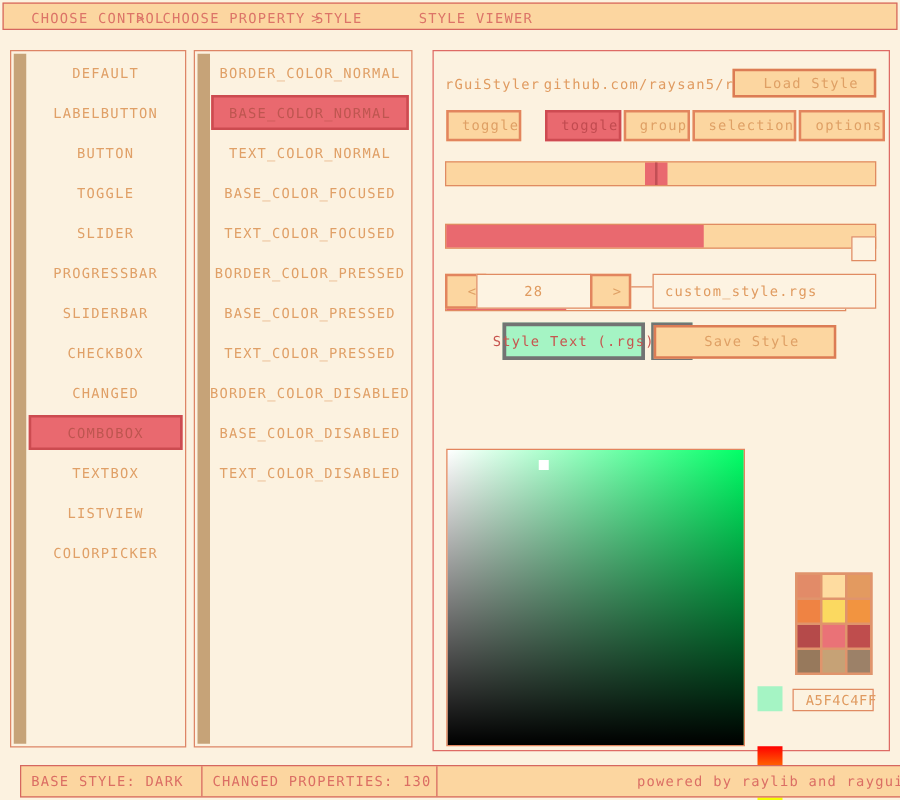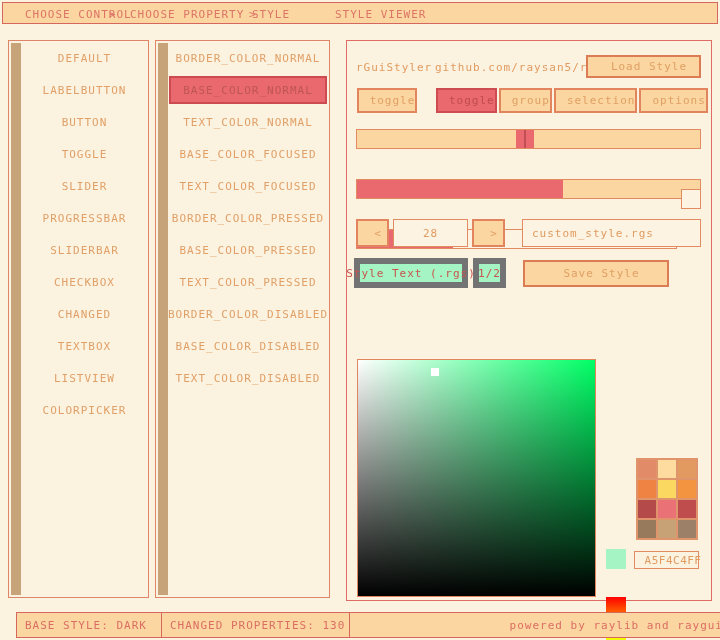--- a/index.html
+++ b/index.html
@@ -52,22 +52,22 @@
   .slider-handle{position:absolute;top:0;bottom:0;width:18px;background:var(--red);
     transform:translateX(-50%);}
   .slider-handle::after{content:"";position:absolute;left:8px;top:0;bottom:0;width:2px;background:#C24F55;}
   .fill{position:absolute;left:0;top:0;bottom:0;background:var(--red);}
   .progress{background:#FDF3E2;border:1px solid var(--ctl-border);position:relative;}
   .checkbox{background:#FDF3E2;border:1px solid var(--ctl-border);cursor:pointer;}
   .valuebox,.textbox{background:#FDF3E2;border:1px solid var(--ctl-border);
     color:var(--txt-orange2);display:flex;align-items:center;}
   .valuebox{justify-content:center;}
   .textbox{padding-left:9px;}
-  .mintbtn{background:var(--mint);border:6px solid #737373;color:#C7554F;
-    display:flex;align-items:center;justify-content:center;cursor:pointer;white-space:nowrap;}
+  .mintbtn{background:var(--mint);border:3px solid #737373;color:#C7554F;
+    display:flex;align-items:center;justify-content:center;cursor:pointer;white-space:nowrap;margin-left:48px;}
   
   .picker{border:1px solid #E2855E;cursor:crosshair;
     background:linear-gradient(to bottom, rgba(0,0,0,0), #000),
                linear-gradient(to right, #fff, #00FF66);position:relative;}
   .picker-cursor{position:absolute;width:8px;height:8px;background:#fff;}
   .huebar{position:relative;cursor:pointer;
     background:linear-gradient(to bottom,#f00 0%,#ff0 17%,#0f0 33%,#0ff 50%,#00f 67%,#f0f 83%,#f00 100%);}
   .palette{display:grid;grid-template-columns:repeat(3,18px);grid-auto-rows:18px;gap:2px;
     border:2px solid #E0946C;background:#E0946C;width:62px;}
   .palette .sw{width:18px;height:18px;cursor:pointer;}
@@ -126,20 +126,23 @@
       </div>
 
       <div class="list-item">
         <span>CHECKBOX</span>
       </div>
 
       <div class="list-item">
         <span>CHANGED</span>
       </div>
 
+      <div class="list-item selected">
+        <span>COMBOBOX</span>
+      </div>
 
       <div class="list-item">
         <span>TEXTBOX</span>
       </div>
 
       <div class="list-item">
         <span>LISTVIEW</span>
       </div>
 
       <div class="list-item">
@@ -233,21 +236,21 @@
     <div class="abs track" style="left:9px;top:118px;width:345px;height:20px">
       <div class="fill" style="width: 60%;"></div>
     </div>
 
     <div class="abs progress" style="left:9px;top:148px;width:321px;height:20px">
       <div class="fill" style="width: 30%;"></div>
     </div>
     <div class="abs checkbox" style="left:334px;top:148px;width:20px;height:20px"></div>
 
     <div class="abs btn" style="left:9px;top:178px;width:33px;height:28px">&lt;</div>
-    <div class="abs valuebox" style="left:46px;top:178px;width:75px;height:28px">28</div>
+    <div class="abs valuebox" style="left:34px;top:178px;width:92px;height:28px">28</div>
     <div class="abs btn" style="left:125px;top:178px;width:33px;height:28px">&gt;</div>
     <div class="abs textbox" style="left:175px;top:178px;width:179px;height:28px">custom_style.rgs</div>
 
     <div class="abs mintbtn" style="left:7px;top:217px;width:114px;height:30px">Style Text (.rgs)</div>
     <div class="abs mintbtn" style="left:126px;top:217px;width:33px;height:30px">1/2</div>
     <div class="abs btn strong" style="left:176px;top:219px;width:146px;height:27px">Save Style</div>
 
     <div class="abs picker" style="left:10px;top:258px;width:239px;height:238px">
       <div class="picker-cursor" style="left: 31%; top: 3.5%;"></div>
     </div>

